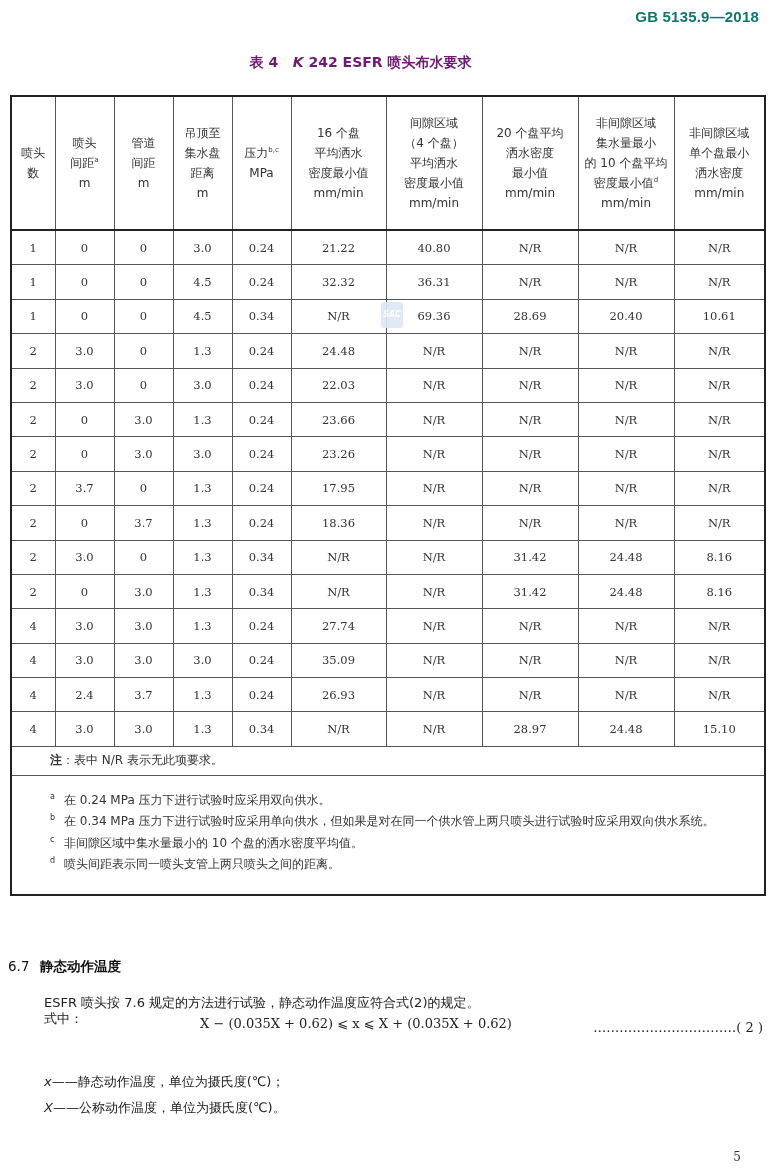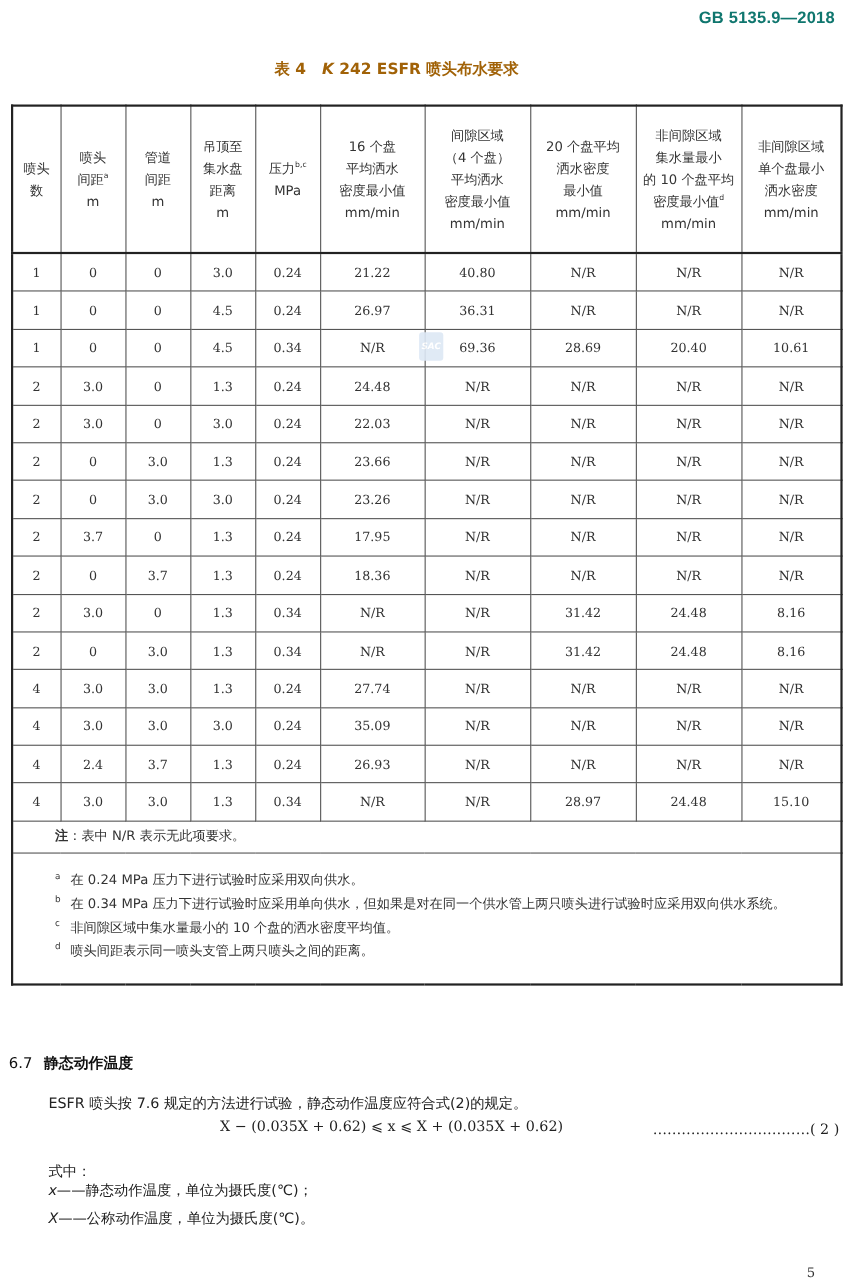--- a/index.html
+++ b/index.html
@@ -1,21 +1,21 @@
 <!DOCTYPE html>
 <html><head>
 <meta charset="utf-8">
 <style>
   html, body { margin:0; padding:0; background:#ffffff; }
   body { width:771px; height:1168px; position:relative; overflow:hidden;
          font-family:"DejaVu Serif", "Liberation Serif", serif; color:#222; }
   .std-code { position:absolute; top:8px; right:12px; font-family:"Liberation Sans", sans-serif;
               font-size:15px; font-weight:bold; letter-spacing:0.2px; color:#0f766e; }
   .table-title { position:absolute; top:54px; left:0; width:721px; text-align:center;
-                 font-family:"DejaVu Sans", sans-serif; font-size:14px; font-weight:bold; color:#a16207; }
+                 font-family:"DejaVu Sans", sans-serif; font-size:14px; font-weight:bold; color:#701a75; }
   .table-title .k { font-style:italic; }
   table.spec { position:absolute; left:10px; top:95px; width:754px; border-collapse:collapse;
                table-layout:fixed; border:2px solid #222; }
   table.spec td, table.spec th { border:1px solid #555; text-align:center; vertical-align:middle;
                font-size:11.5px; color:#333; padding:0; font-weight:normal; }
   table.spec thead th { height:132px; line-height:20px; font-family:"DejaVu Sans", sans-serif; font-size:12px; }
   table.spec thead tr { border-bottom:2px solid #222; }
   table.spec tbody td { height:33.4px; font-family:"DejaVu Serif", serif; }
   sup { font-size:7px; vertical-align:super; line-height:0; }
   .note-row td { text-align:left !important; height:28px !important; padding-left:38px !important;
@@ -85,21 +85,21 @@
         <td>N/R</td>
         <td>N/R</td>
         <td>N/R</td>
       </tr>
       <tr>
         <td>1</td>
         <td>0</td>
         <td>0</td>
         <td>4.5</td>
         <td>0.24</td>
-        <td>26.97</td>
+        <td>32.32</td>
         <td>36.31</td>
         <td>N/R</td>
         <td>N/R</td>
         <td>N/R</td>
       </tr>
       <tr>
         <td>1</td>
         <td>0</td>
         <td>0</td>
         <td>4.5</td>
@@ -272,21 +272,21 @@
 
 <div class="sec-head">
   <span class="num">6.7</span><span class="ttl">静态动作温度</span>
 </div>
 
 <div class="para" style="top:994px;">ESFR 喷头按 7.6 规定的方法进行试验，静态动作温度应符合式(2)的规定。</div>
 
 <div class="formula">X − (0.035X + 0.62) ⩽ x ⩽ X + (0.035X + 0.62)</div>
 <div class="eqno">……………………………( 2 )</div>
 
-<div class="para" style="top:1056px;">式中：</div>
+<div class="para" style="top:1010px;">式中：</div>
 <div class="para" style="top:1073px;">
   <i>x</i><span>——静态动作温度，单位为摄氏度(℃)；</span>
 </div>
 <div class="para" style="top:1099px;">
   <i>X</i><span>——公称动作温度，单位为摄氏度(℃)。</span>
 </div>
 
 <div class="page-num">5</div>
 
 </body></html>

